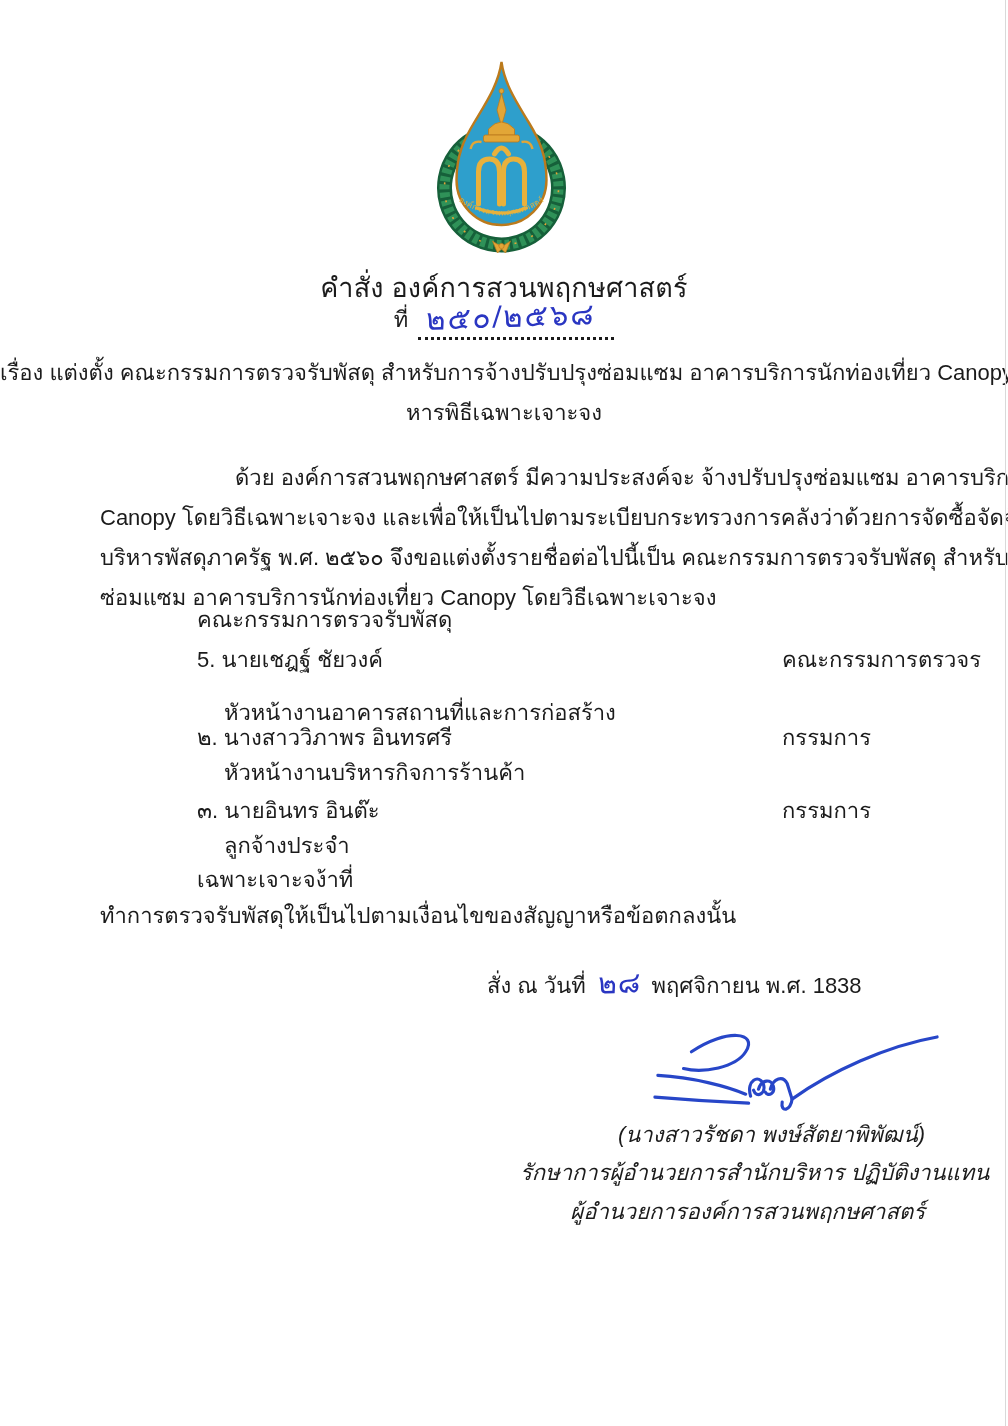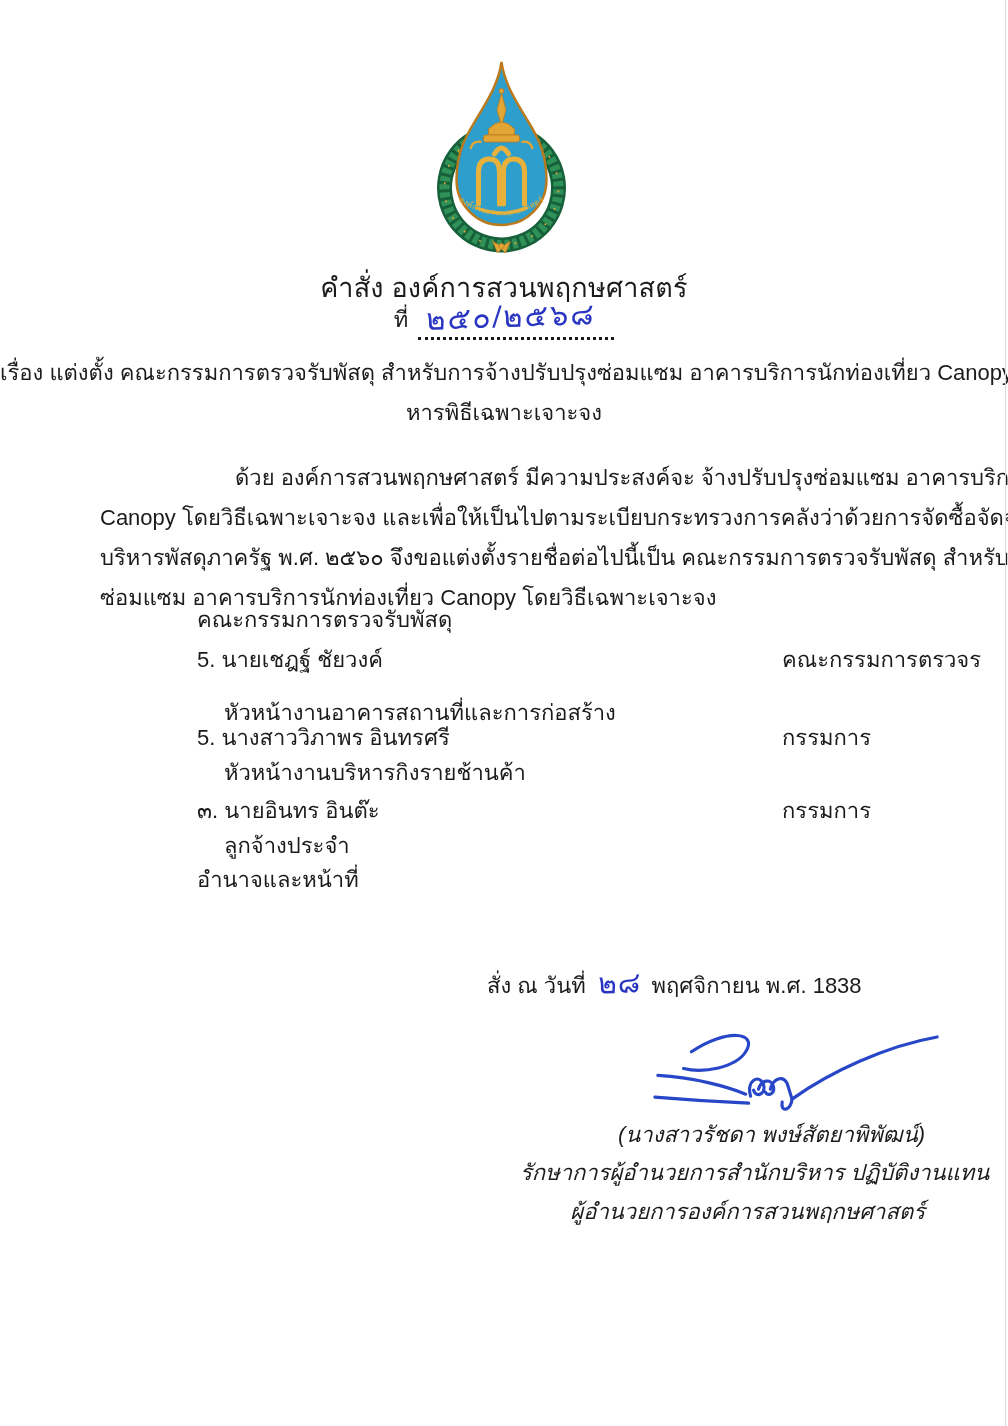--- a/index.html
+++ b/index.html
@@ -104,32 +104,33 @@
 
   <div class="line" style="left:197px;top:602px;">คณะกรรมการตรวจรับพัสดุ</div>
 
   <div class="line" style="left:197px;top:642px;width:700px;">
     <span>5. นายเชฎฐ์ ชัยวงค์</span>
     <span class="role">คณะกรรมการตรวจร</span>
   </div>
   <div class="line" style="left:224px;top:679px;margin-top:16px;">หัวหน้างานอาคารสถานที่และการก่อสร้าง</div>
 
   <div class="line" style="left:197px;top:720px;width:700px;">
-    <span>5. นางสาววิภาพร อินทรศรี</span>
+    <span>๒. นางสาววิภาพร อินทรศรี</span>
     <span class="role">กรรมการ</span>
   </div>
-  <div class="line" style="left:224px;top:755px;">หัวหน้างานบริหารกิงรายช้านค้า</div>
+  <div class="line" style="left:224px;top:755px;">หัวหน้างานบริหารกิจการร้านค้า</div>
 
   <div class="line" style="left:197px;top:793px;width:700px;">
     <span>๓. นายอินทร อินต๊ะ</span>
     <span class="role">กรรมการ</span>
   </div>
   <div class="line" style="left:224px;top:828px;">ลูกจ้างประจำ</div>
 
-  <div class="line" style="left:197px;top:862px;">อำนาจและหน้าที่</div>
+  <div class="line" style="left:197px;top:862px;">เฉพาะเจาะจง้าที่</div>
+  <div class="line" style="left:100px;top:898px;">ทำการตรวจรับพัสดุให้เป็นไปตามเงื่อนไขของสัญญาหรือข้อตกลงนั้น</div>
 
   <div class="line" style="left:487px;top:960px;">
     <span>สั่ง ณ วันที่</span>
     <span class="hand" style="font-size:29px;letter-spacing:1px;">๒๘</span>
     <span>พฤศจิกายน พ.ศ. 1838</span>
   </div>
 
   <div style="position:absolute;left:648px;top:1024px;">
     <svg viewBox="0 0 300 95" width="296" height="94" fill="none" stroke="#2746c8" stroke-width="3.2" stroke-linecap="round" stroke-linejoin="round">
       <path d="M44 28 C80 4 112 8 99 28 C89 44 56 50 36 45"></path>

